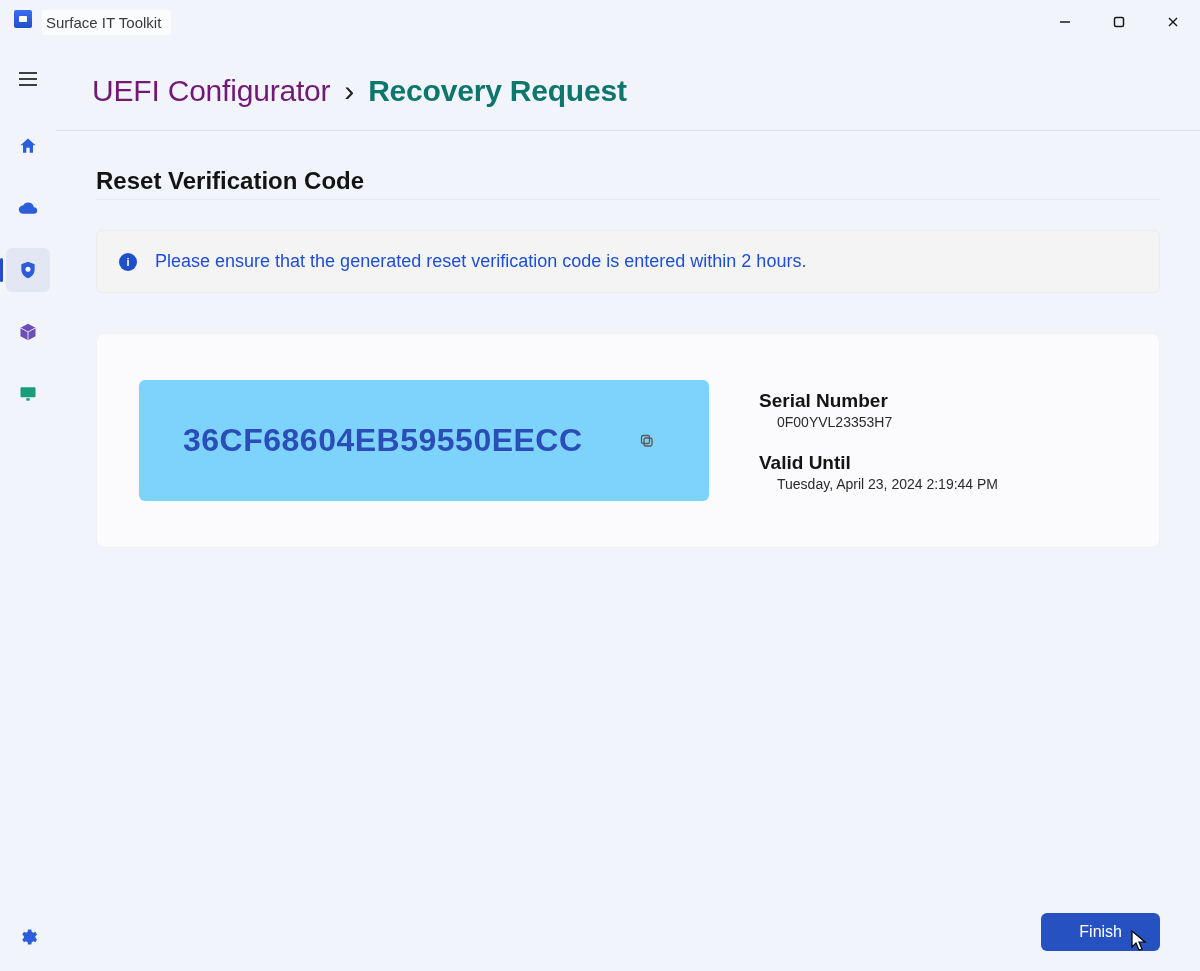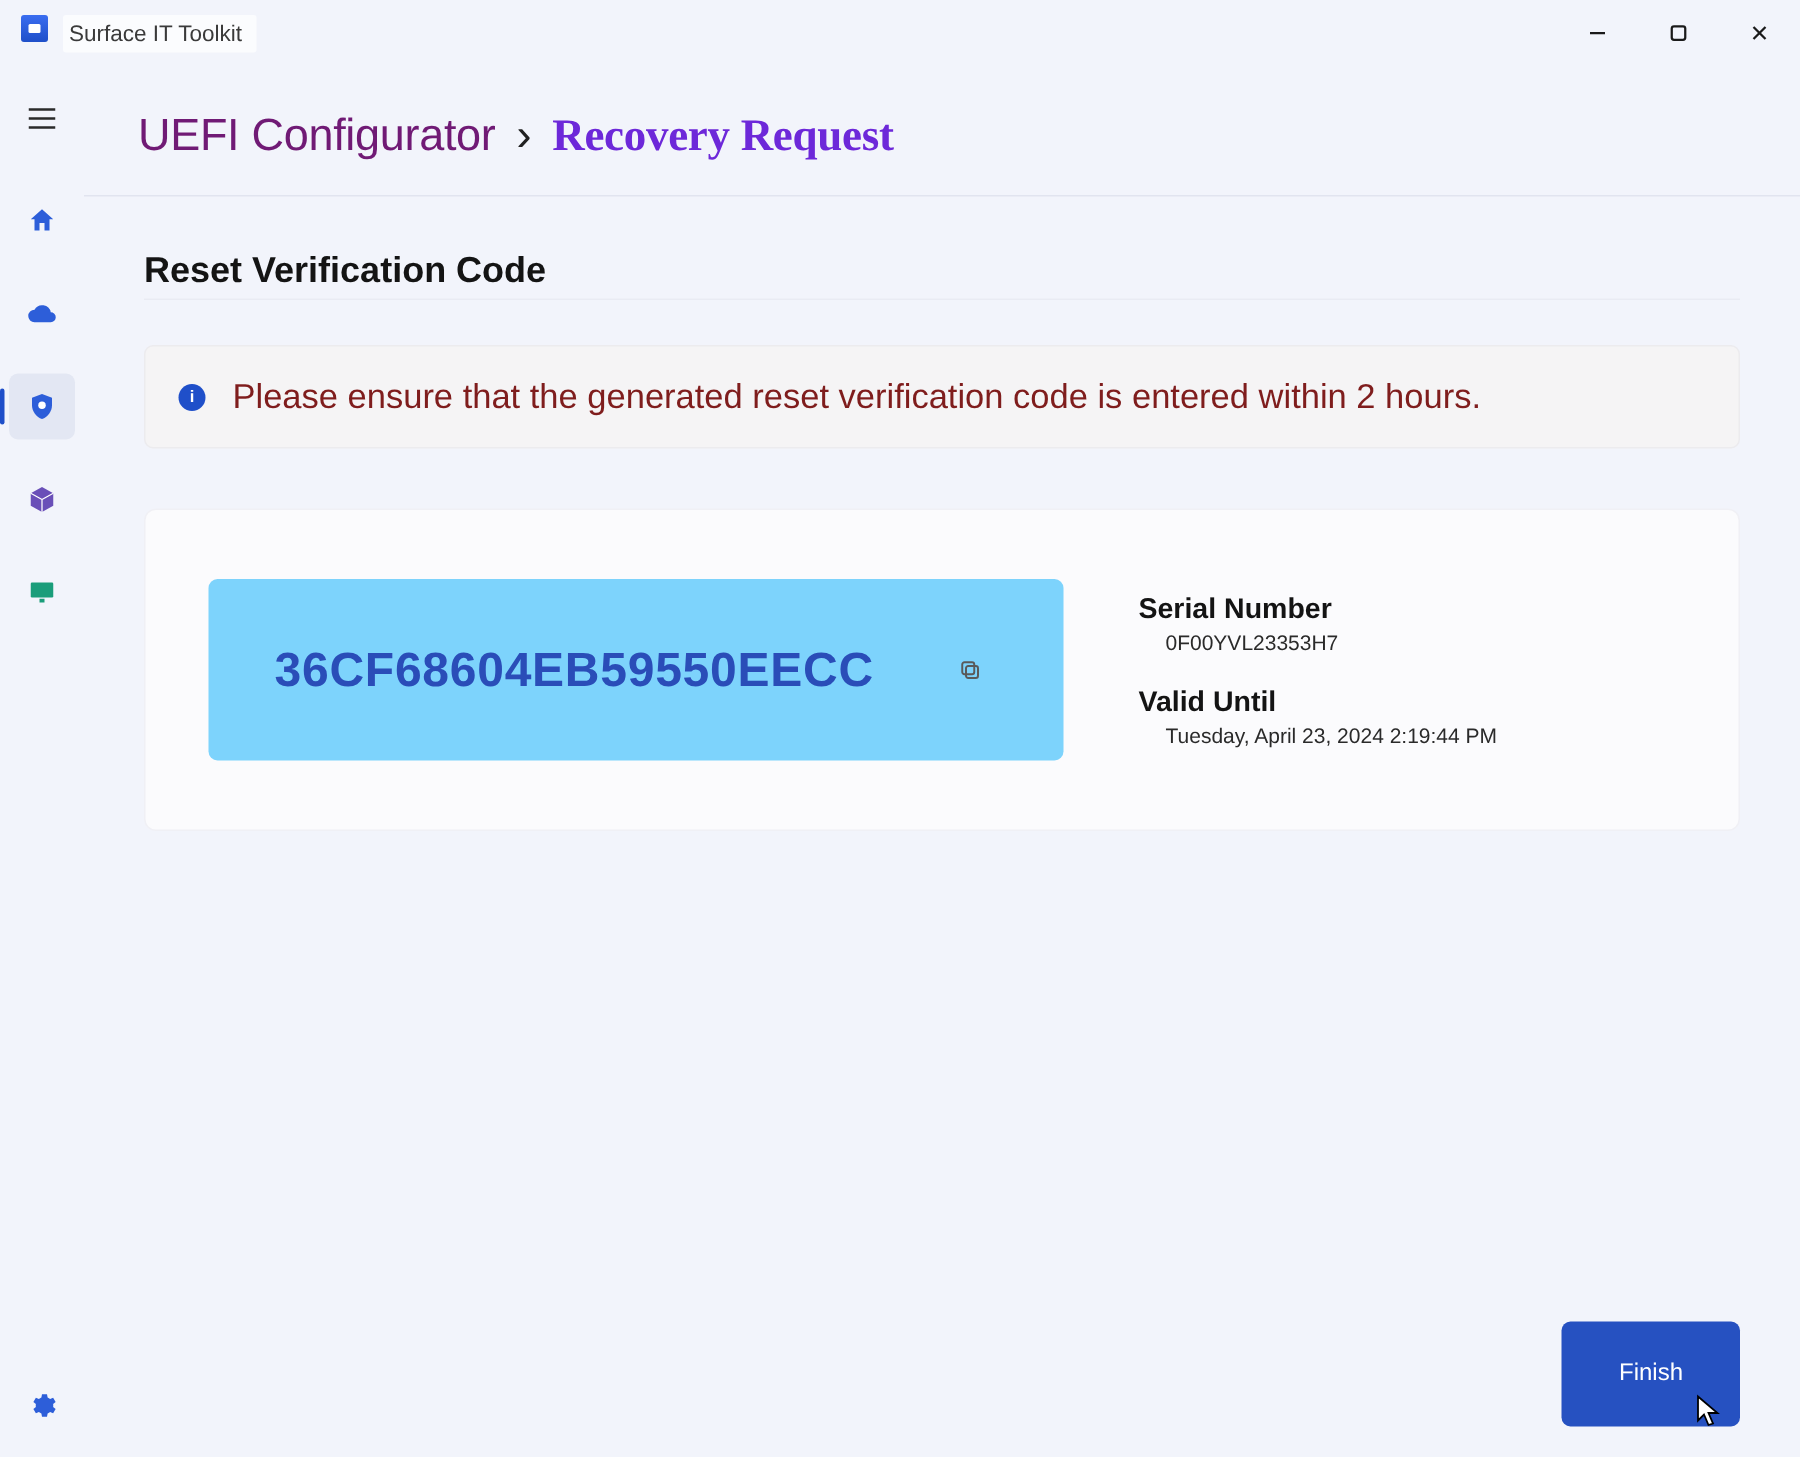--- a/index.html
+++ b/index.html
@@ -71,21 +71,21 @@
   }
 
   .breadcrumb {
     padding: 30px 36px 22px 36px;
     font-size: 30px;
     display: flex; gap: 14px; align-items: center;
     letter-spacing: -0.2px;
   }
   .bc-root { font-weight: 400; color: #701a75; }
   .bc-sep { font-weight: 400; color: #212121; }
-  .bc-current { font-weight: 700; color: #6d28d9; font-family: Liberation Serif, serif; }
+  .bc-current { font-weight: 700; color: #0f766e; }
 
   .content-wrap {
     border-top: 1px solid #e1e4ef;
     padding: 36px 40px 0 40px;
     flex: 1;
     position: relative;
   }
 
   .section-title { font-size: 24px; font-weight: 700; margin-bottom: 4px; }
   .section-sub { font-size: 15px; color: #5a5a5a; margin-bottom: 36px; }
@@ -99,21 +99,21 @@
     padding: 20px 22px;
     display: flex; align-items: center; gap: 18px;
     margin-bottom: 40px;
   }
   .info-dot {
     width: 18px; height: 18px; border-radius: 50%;
     background: #1f4fc9; color: #fff;
     display: flex; align-items: center; justify-content: center;
     font-size: 11px; font-weight: 700;
   }
-  .info-text { font-size: 23px; color: #7f1d1d; }
+  .info-text { font-size: 18px; color: #1d4ed8; }
 
   .code-card {
     background: #fbfbfd;
     border: 1px solid #f0f0f5;
     border-radius: 8px;
     padding: 46px 42px 46px 42px;
     display: flex;
     gap: 50px;
     align-items: center;
   }
@@ -144,21 +144,21 @@
   }
   .meta .label { font-weight: 700; font-size: 19px; margin-bottom: 2px; }
   .meta .value { font-weight: 400; color: #2a2a2a; font-size: 14px; margin-left: 18px; }
 
   .footer-btn {
     position: absolute;
     right: 40px; bottom: 20px;
     background: #2651c1;
     color: #fff;
     border: none;
-    padding: 26px 38px;
+    padding: 10px 38px;
     font-size: 16px;
     border-radius: 6px;
     cursor: pointer;
   }
 
   .cursor {
     position: absolute;
     right: 52px; bottom: 18px;
     pointer-events: none;
   }

